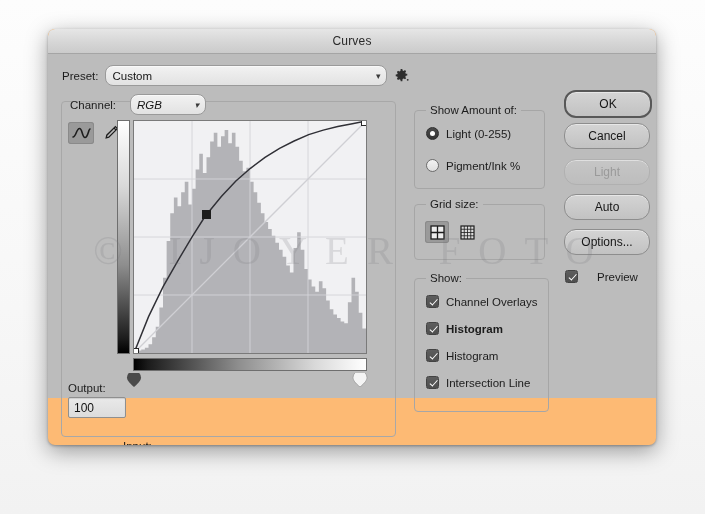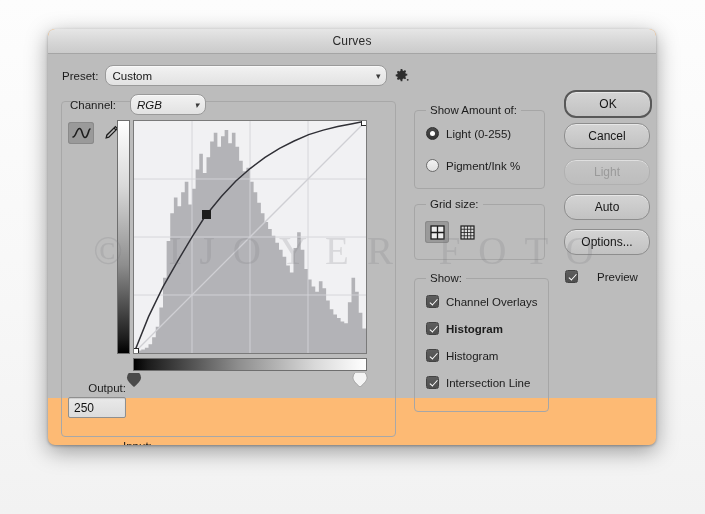--- a/index.html
+++ b/index.html
@@ -147,21 +147,21 @@
   .field {
     background: linear-gradient(180deg,#e9e9e9,#dcdcdc);
     border: 1px solid #8f8f8f;
     border-radius: 2px;
     height: 19px; width: 46px;
     display: flex; align-items: center;
     padding: 0 5px;
     font-size: 12px; color: #111;
     box-shadow: 0 1px 1px rgba(0,0,0,.12) inset;
   }
-  #output-block { position: absolute; left: 20px; top: 328px; text-align: right; }
+  #output-block { position: absolute; left: 20px; top: 328px; }
   #output-block .cap { margin-bottom: 3px; }
   #input-block  { position: absolute; left: 75px; top: 386px; }
   #input-block .cap { margin-bottom: 2px; }
 
   
   .cb {
     width: 13px; height: 13px; border-radius: 2.5px;
     border: 1px solid #6d6d6d;
     background: linear-gradient(180deg,#f4f4f4,#e2e2e2);
     display:inline-flex; align-items:center; justify-content:center;
@@ -318,21 +318,21 @@
         <path d="M9 14 C4 10 2 7 2 4.6 A7 7 0 0116 4.6 C16 7 14 10 9 14z" fill="#4a4a4a"></path>
       </svg>
       <svg style="position:absolute;left:234px;top:253px;" width="18" height="14" viewBox="0 0 18 14">
         <path d="M9 14 C4 10 2 7 2 4.6 A7 7 0 0116 4.6 C16 7 14 10 9 14z" fill="#f4f4f4" stroke="#9a9a9a" stroke-width=".8"></path>
       </svg>
     </div>
 
     <div id="output-block">
       <div class="lbl cap">Output:</div>
       <div class="field">
-        <span>250</span>
+        <span>100</span>
       </div>
     </div>
 
     <div id="input-block">
       <div class="lbl cap">Input:</div>
 
     </div>
 
     <div class="fs" id="fs-amount">
       <span class="legend">Show Amount of:</span>

